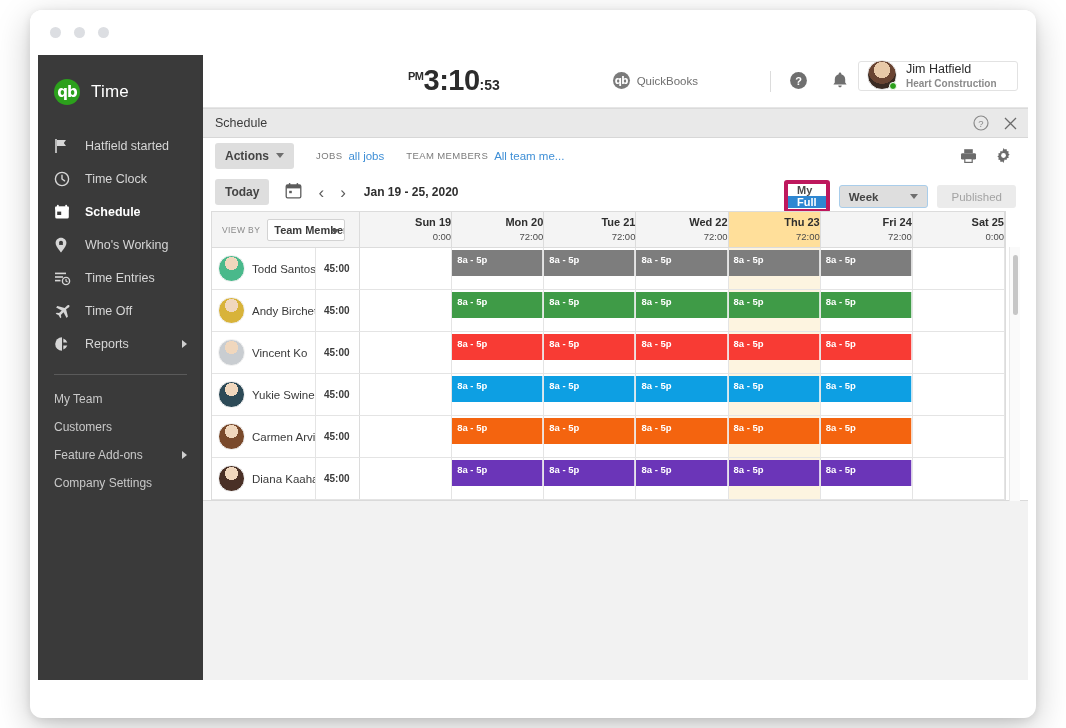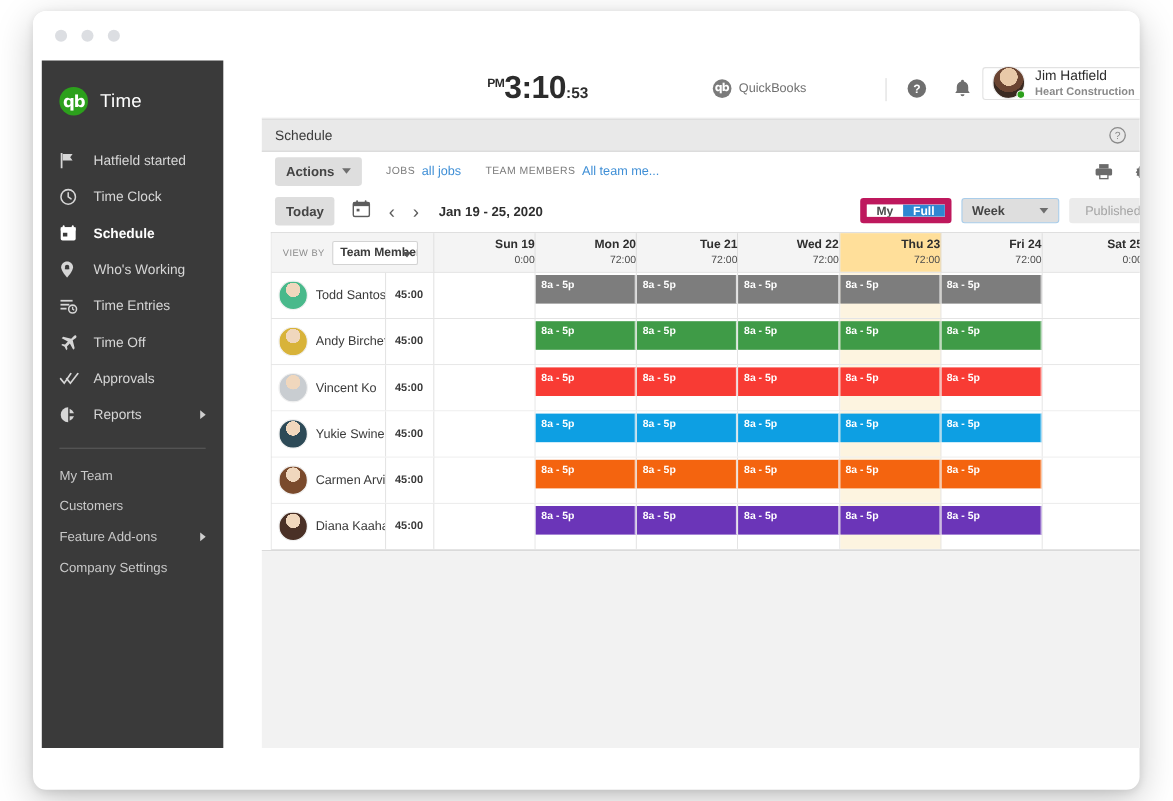--- a/index.html
+++ b/index.html
@@ -77,21 +77,20 @@
     height: 28px; display: flex; align-items: center;
     padding-left: 16px; position: relative;
     cursor: default;
   }
 
   
   #main {
     position: absolute; left: 173px; top: 45px;
     width: 825px; height: 625px;
     background: #ffffff;
-    margin-left: 35px;
   }
 
   
   #topbar {
     position: relative; height: 53px;
     border-bottom: 1px solid #e6e6e6;
     background: #ffffff;
   }
   #clock {
     position: absolute; left: 205px; top: 9px;
@@ -172,21 +171,21 @@
   .tb-link { font-size: 11.5px; color: #3f8fd6; margin-left: 6px; cursor: default; }
 
   
   #tb2 { height: 38px; display: flex; align-items: center; padding-left: 12px; position: relative; }
   #tb2 .date-range { font-size: 12px; font-weight: bold; color: #2f2f2f; margin-left: 18px; }
   .nav-arrow { font-size: 17px; color: #5c5c5c; margin-left: 16px; cursor: default; line-height: 1;}
   #cal-icon { margin-left: 16px; }
 
   #view-toggles { position: absolute; right: 12px; top: 7px; display: flex; align-items: center; }
   #seg {
-    display: flex; border: 6px solid #be185d; border-radius: 3px; overflow: hidden; height: 23px;
+    display: flex; border: 4px solid #be185d; border-radius: 3px; overflow: hidden; height: 33px; flex-direction: column;
   }
   #seg .seg-item { font-size: 11px; font-weight: bold; padding: 0 9px;
                    display:flex; align-items:center; cursor: default; }
   #seg .seg-off { background: #fff; color: #4a4a4a; }
   #seg .seg-on { background: #2e87d2; color: #fff; }
   #week-btn {
     margin-left: 9px; height: 23px; background: #dedede;
     border: 1px solid #a9cdea; border-radius: 3px;
     display:flex; align-items:center; padding: 0 9px;
     font-size: 11.5px; font-weight: bold; color: #444; cursor: default; gap: 25px;
@@ -337,29 +336,20 @@
 
       <div class="nav-item">
         <span class="nav-icon">
           <svg width="16" height="16" viewBox="0 0 16 16">
               <path d="M15.2 2.2c-.5-.5-1.4-.4-2 .2l-2.5 2.5L3.4 3.1 2.1 4.4l5.6 3.1-2.6 2.6-2.4-.4-1 1 3 1.6 1.6 3 1-1-.4-2.4 2.6-2.6 3.1 5.6 1.3-1.3-1.8-7.3L15 4.2c.6-.6.7-1.5.2-2z" fill="#d6d6d6"></path>
             </svg>
         </span>
         <span class="nav-label">Time Off</span>
       </div>
 
-      <div class="nav-item">
-        <span class="nav-icon">
-          <svg width="18" height="14" viewBox="0 0 18 14">
-              <path d="M1 7.2l3.4 4.2L10.4 2.6" stroke="#d6d6d6" stroke-width="1.5" fill="none" stroke-linecap="round"></path>
-              <path d="M6.6 7.2L10 11.4 16.8 2.6" stroke="#d6d6d6" stroke-width="1.5" fill="none" stroke-linecap="round"></path>
-            </svg>
-        </span>
-        <span class="nav-label">Approvals</span>
-      </div>
 
       <div class="nav-item">
         <span class="nav-icon">
           <svg width="16" height="16" viewBox="0 0 16 16">
               <path d="M8 1.2A6.8 6.8 0 1 0 8 14.8z" fill="#d6d6d6"></path>
               <path d="M9.3 2.6a6.8 6.8 0 0 1 4 4h-4z" fill="#d6d6d6"></path>
               <path d="M9.3 13.4a6.8 6.8 0 0 0 4-4h-4z" fill="#d6d6d6"></path>
             </svg>
         </span>
         <span class="nav-label">Reports</span>

